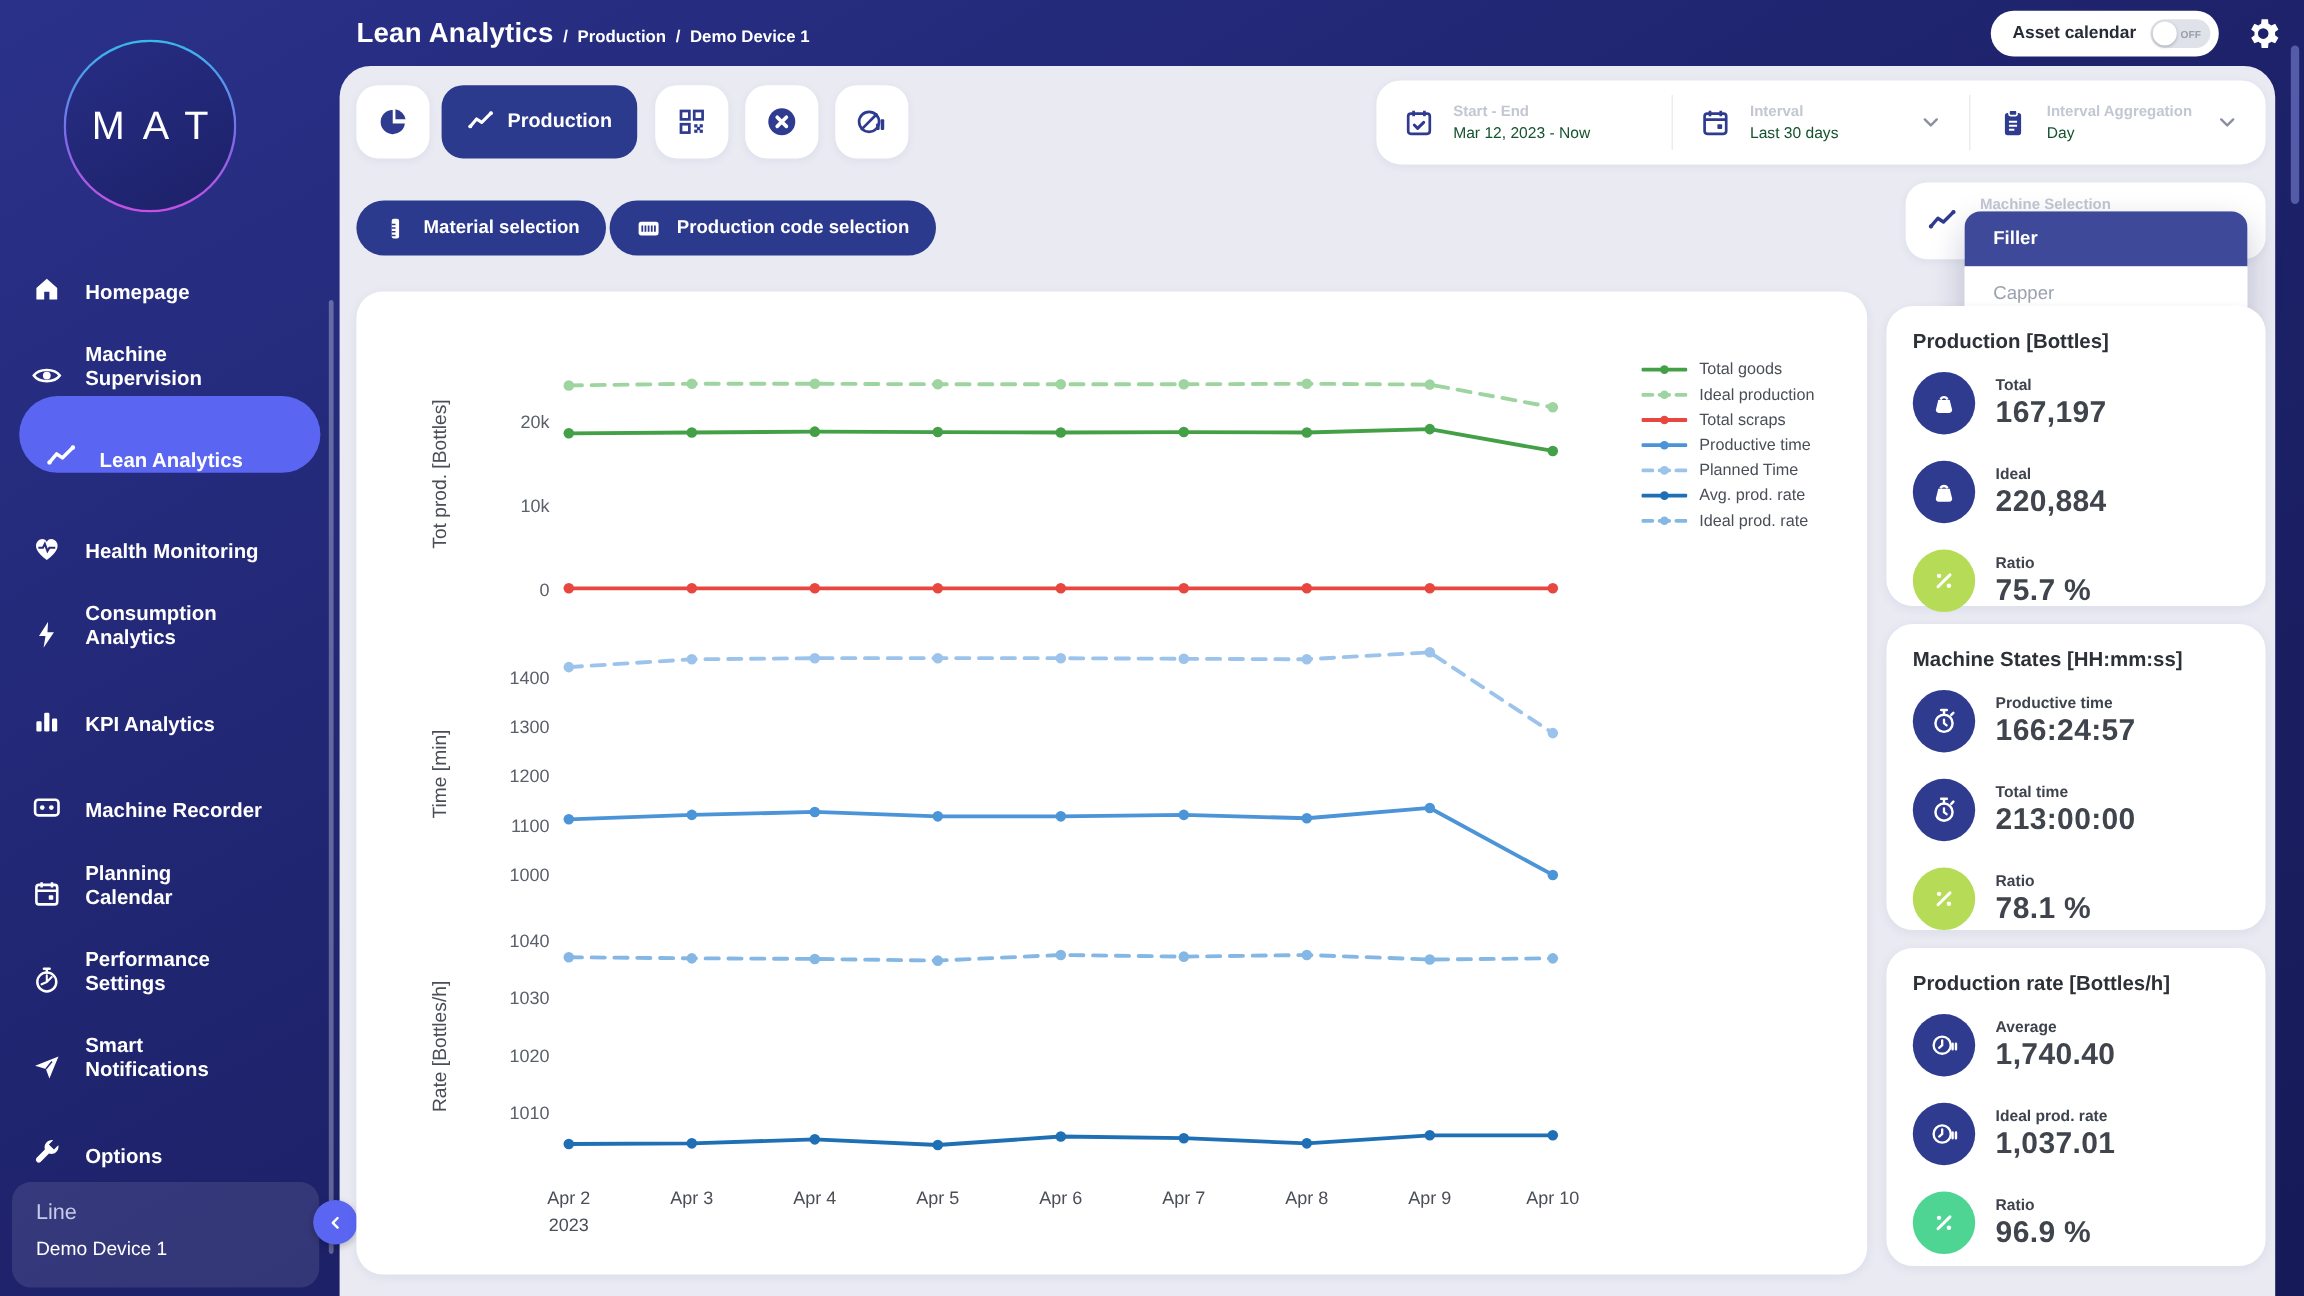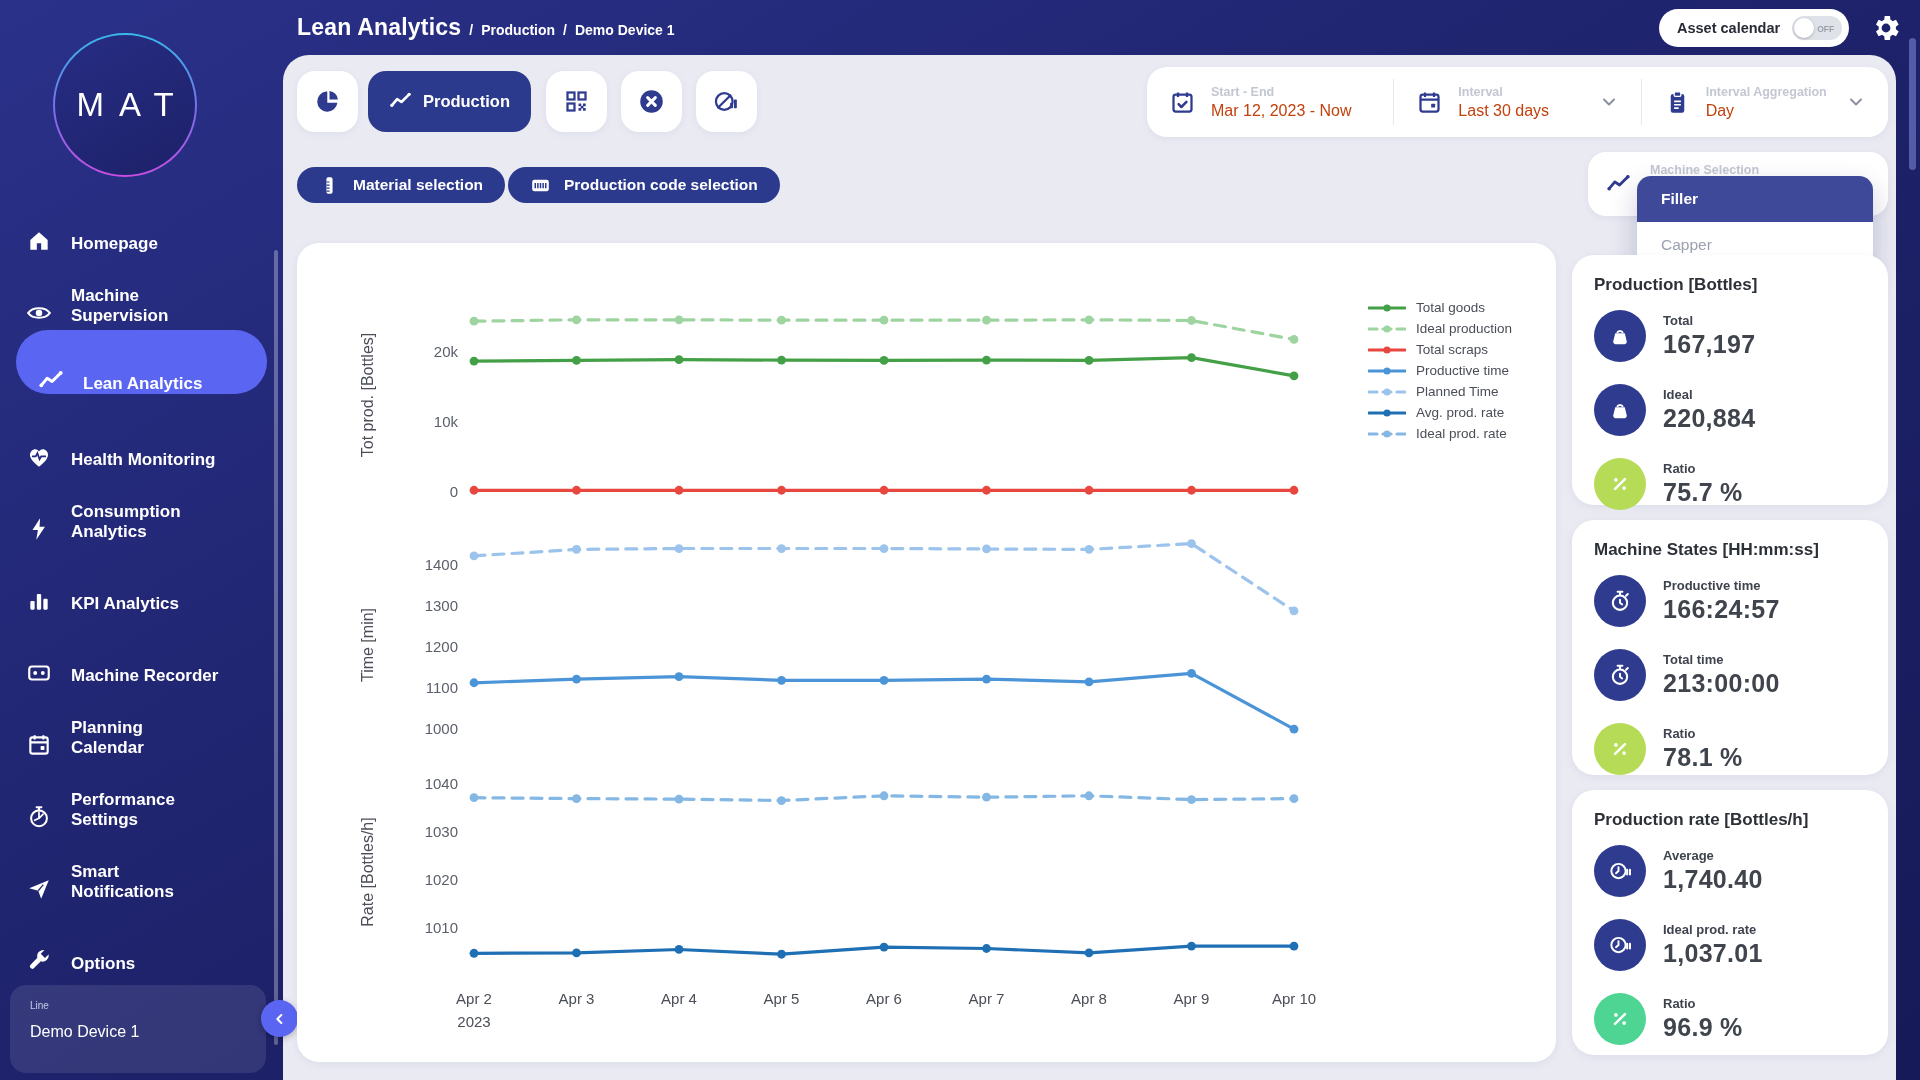--- a/index.html
+++ b/index.html
@@ -34,45 +34,45 @@
   .logo span{color:#fff;font-size:33px;letter-spacing:15px;text-indent:15px;font-weight:normal;}
   .nav{position:absolute;left:0;top:182px;width:283px;display:flex;flex-direction:column;}
   .nav-item{height:72px;display:flex;align-items:flex-end;padding:0 12px 0 26px;color:#fff;cursor:pointer;box-sizing:border-box;}
   .nav-item .ic{width:26px;height:26px;margin-right:19px;flex:none;color:#fff;}
   .nav-item .lbl{font-weight:bold;font-size:17px;line-height:1.18;white-space:pre-line;}
   .nav-item.active{background:#5a66f1;border-radius:32px;margin:4px 16px;height:64px;padding:0 0 0 22px;}
   .side-scroll{position:absolute;left:274px;top:250px;width:4px;height:795px;border-radius:2px;
                background:rgba(255,255,255,.30);}
   .line-card{position:absolute;left:10px;top:985px;width:256px;height:88px;border-radius:16px;
              background:rgba(255,255,255,.10);padding:15px 20px;box-sizing:border-box;}
-  .line-lbl{font-size:10px;color:#c7cbe8;}
+  .line-lbl{font-size:18px;color:#c7cbe8;}
   .line-val{font-size:16px;color:#fff;margin-top:12px;}
   .collapse-btn{position:absolute;left:261px;top:1000px;width:37px;height:37px;border-radius:50%;
                 background:#5a66f1;color:#fff;display:flex;align-items:center;justify-content:center;cursor:pointer;
                 box-shadow:0 2px 6px rgba(0,0,0,.25);}
   .collapse-btn svg{width:16px;height:16px;}
   
   .icon-btn{position:absolute;width:61px;height:61px;background:#fff;border-radius:18px;
             display:flex;align-items:center;justify-content:center;color:#2e3b8f;cursor:pointer;
             box-shadow:0 2px 8px rgba(25,30,90,.05);}
   .icon-btn svg{width:27px;height:27px;}
   .prod-btn{position:absolute;left:368px;top:71px;width:163px;height:61px;background:#2c3a8d;border-radius:18px;
             color:#fff;display:flex;align-items:center;justify-content:center;gap:11px;
             font-weight:bold;font-size:16.5px;cursor:pointer;}
   .prod-btn svg{width:23px;height:23px;}
   .controls-card{position:absolute;left:1147px;top:67px;width:741px;height:70px;background:#fff;border-radius:20px;
                  display:flex;align-items:center;box-shadow:0 2px 8px rgba(25,30,90,.05);}
   .ctrl{display:flex;align-items:center;gap:15px;padding:0 22px;cursor:pointer;box-sizing:border-box;}
   .ctrl .cic{width:27px;height:27px;color:#2e3b8f;flex:none;}
   .ctrl-label{font-size:12.5px;font-weight:bold;color:#c3c7d2;}
-  .ctrl-value{font-size:16px;color:#c2410c;margin-top:3px;white-space:nowrap;}
+  .ctrl-value{font-size:13px;color:#14532d;margin-top:3px;white-space:nowrap;}
   .ctrl .chev{width:20px;height:20px;color:#8b90a0;margin-left:12px;}
   .ctrl-div{width:1px;height:46px;background:#e6e8ef;flex:none;}
   
-  .sel-btn{position:absolute;height:36px;background:#2c3a8d;border-radius:23px;color:#fff;
+  .sel-btn{position:absolute;height:46px;background:#2c3a8d;border-radius:23px;color:#fff;
            display:flex;align-items:center;gap:13px;padding:0 22px;font-weight:bold;font-size:15.5px;cursor:pointer;text-align:center;}
   .sel-btn svg{width:21px;height:21px;}
   .machine-btn{position:absolute;left:1588px;top:152px;width:300px;height:64px;background:#fff;border-radius:18px;cursor:pointer;
                box-shadow:0 2px 8px rgba(25,30,90,.05);}
   .machine-btn .mic{position:absolute;left:18px;top:20px;width:25px;height:25px;color:#2e3b8f;}
   .machine-btn .mlbl{position:absolute;left:62px;top:11px;font-size:12.5px;font-weight:bold;color:#c3c7d2;}
   .dropdown{position:absolute;left:1637px;top:176px;width:236px;border-radius:14px;overflow:hidden;
             box-shadow:0 12px 28px rgba(20,25,80,.22);}
   .dd-row{height:46px;display:flex;align-items:center;padding-left:24px;font-size:15.5px;cursor:pointer;}
   .dd-row.sel{background:#3e4a99;color:#fff;font-weight:bold;}

